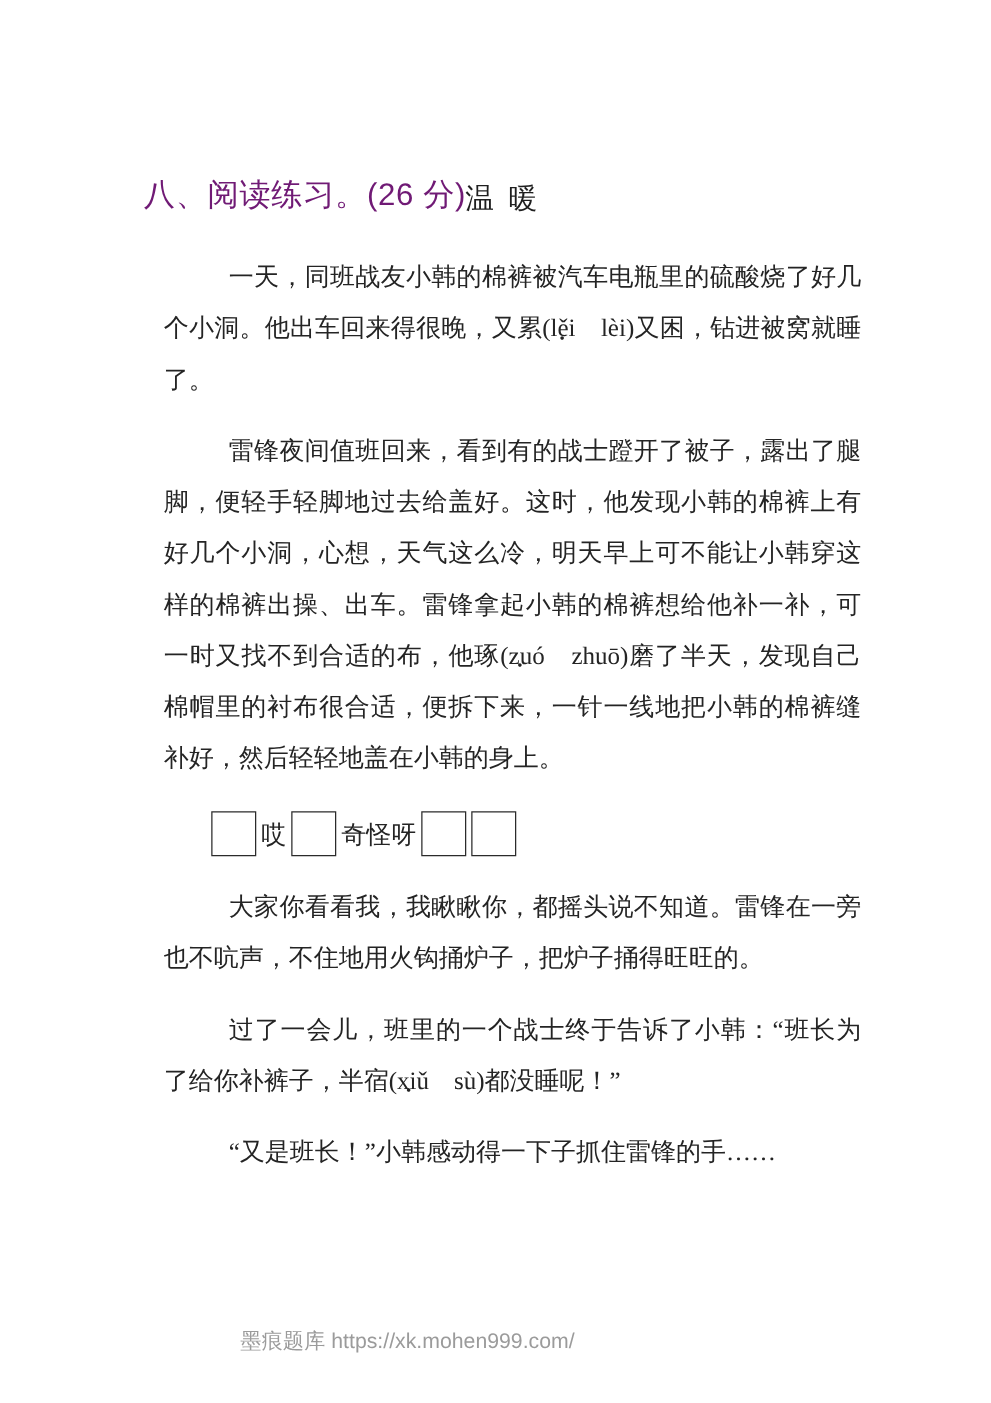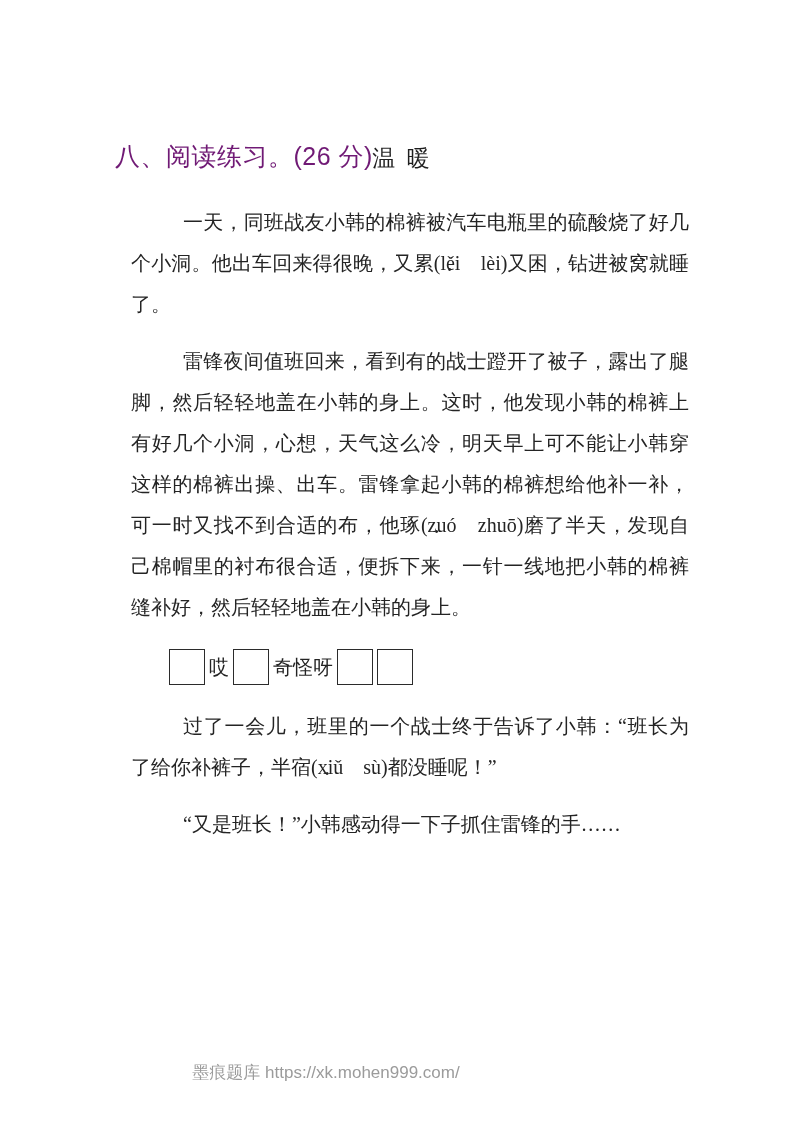--- a/index.html
+++ b/index.html
@@ -99,29 +99,30 @@
 </style>
 </head>
 <body>
 
 <div class="section-header">八、阅读练习。(26 分)</div>
 
 <div class="passage-title">温 暖</div>
 
 <div class="passage-body">
     <p class="para"><span>一天，同班战友小韩的棉裤被汽车电瓶里的硫酸烧了好几个小洞。他出车回来得很晚，又</span><span class="emph-dot">累</span><span>(lěi　lèi)又困，钻进被窝就睡了。</span></p>
-    <p class="para"><span>雷锋夜间值班回来，看到有的战士蹬开了被子，露出了腿脚，然后轻轻地盖在小韩的身上。这时，他发现小韩的棉裤上有好几个小洞，心想，天气这么冷，明天早上可不能让小韩穿这样的棉裤出操、出车。雷锋拿起小韩的棉裤想给他补一补，可一时又找不到合适的布，他</span><span class="emph-dot">琢</span><span>(zuó　zhuō)磨了半天，发现自己棉帽里的衬布很合适，便拆下来，一针一线地把小韩的棉裤缝补好，然后轻轻地盖在小韩的身上。</span></p>
+    <p class="para"><span>雷锋夜间值班回来，看到有的战士蹬开了被子，露出了腿脚，便轻手轻脚地过去给盖好。这时，他发现小韩的棉裤上有好几个小洞，心想，天气这么冷，明天早上可不能让小韩穿这样的棉裤出操、出车。雷锋拿起小韩的棉裤想给他补一补，可一时又找不到合适的布，他</span><span class="emph-dot">琢</span><span>(zuó　zhuō)磨了半天，发现自己棉帽里的衬布很合适，便拆下来，一针一线地把小韩的棉裤缝补好，然后轻轻地盖在小韩的身上。</span></p>
     <div class="box-line">
       <span class="ans-box"></span>
       <span class="box-text">哎</span>
       <span class="ans-box"></span>
       <span class="box-text">奇怪呀</span>
       <span class="ans-box"></span>
       <span class="ans-box"></span>
     </div>
+    <p class="para"><span>大家你看看我，我瞅瞅你，都摇头说不知道。雷锋在一旁也不吭声，不住地用火钩捅炉子，把炉子捅得旺旺的。</span></p>
     <p class="para"><span>过了一会儿，班里的一个战士终于告诉了小韩：“班长为了给你补裤子，半</span><span class="emph-dot">宿</span><span>(xiǔ　sù)都没睡呢！”</span></p>
     <p class="para"><span>“又是班长！”小韩感动得一下子抓住雷锋的手……</span></p>
   </div>
 
 <div class="footer">
   <span>墨痕题库</span>
   <span> </span>
   <a href="#">https://xk.mohen999.com/</a>
 </div>
 

